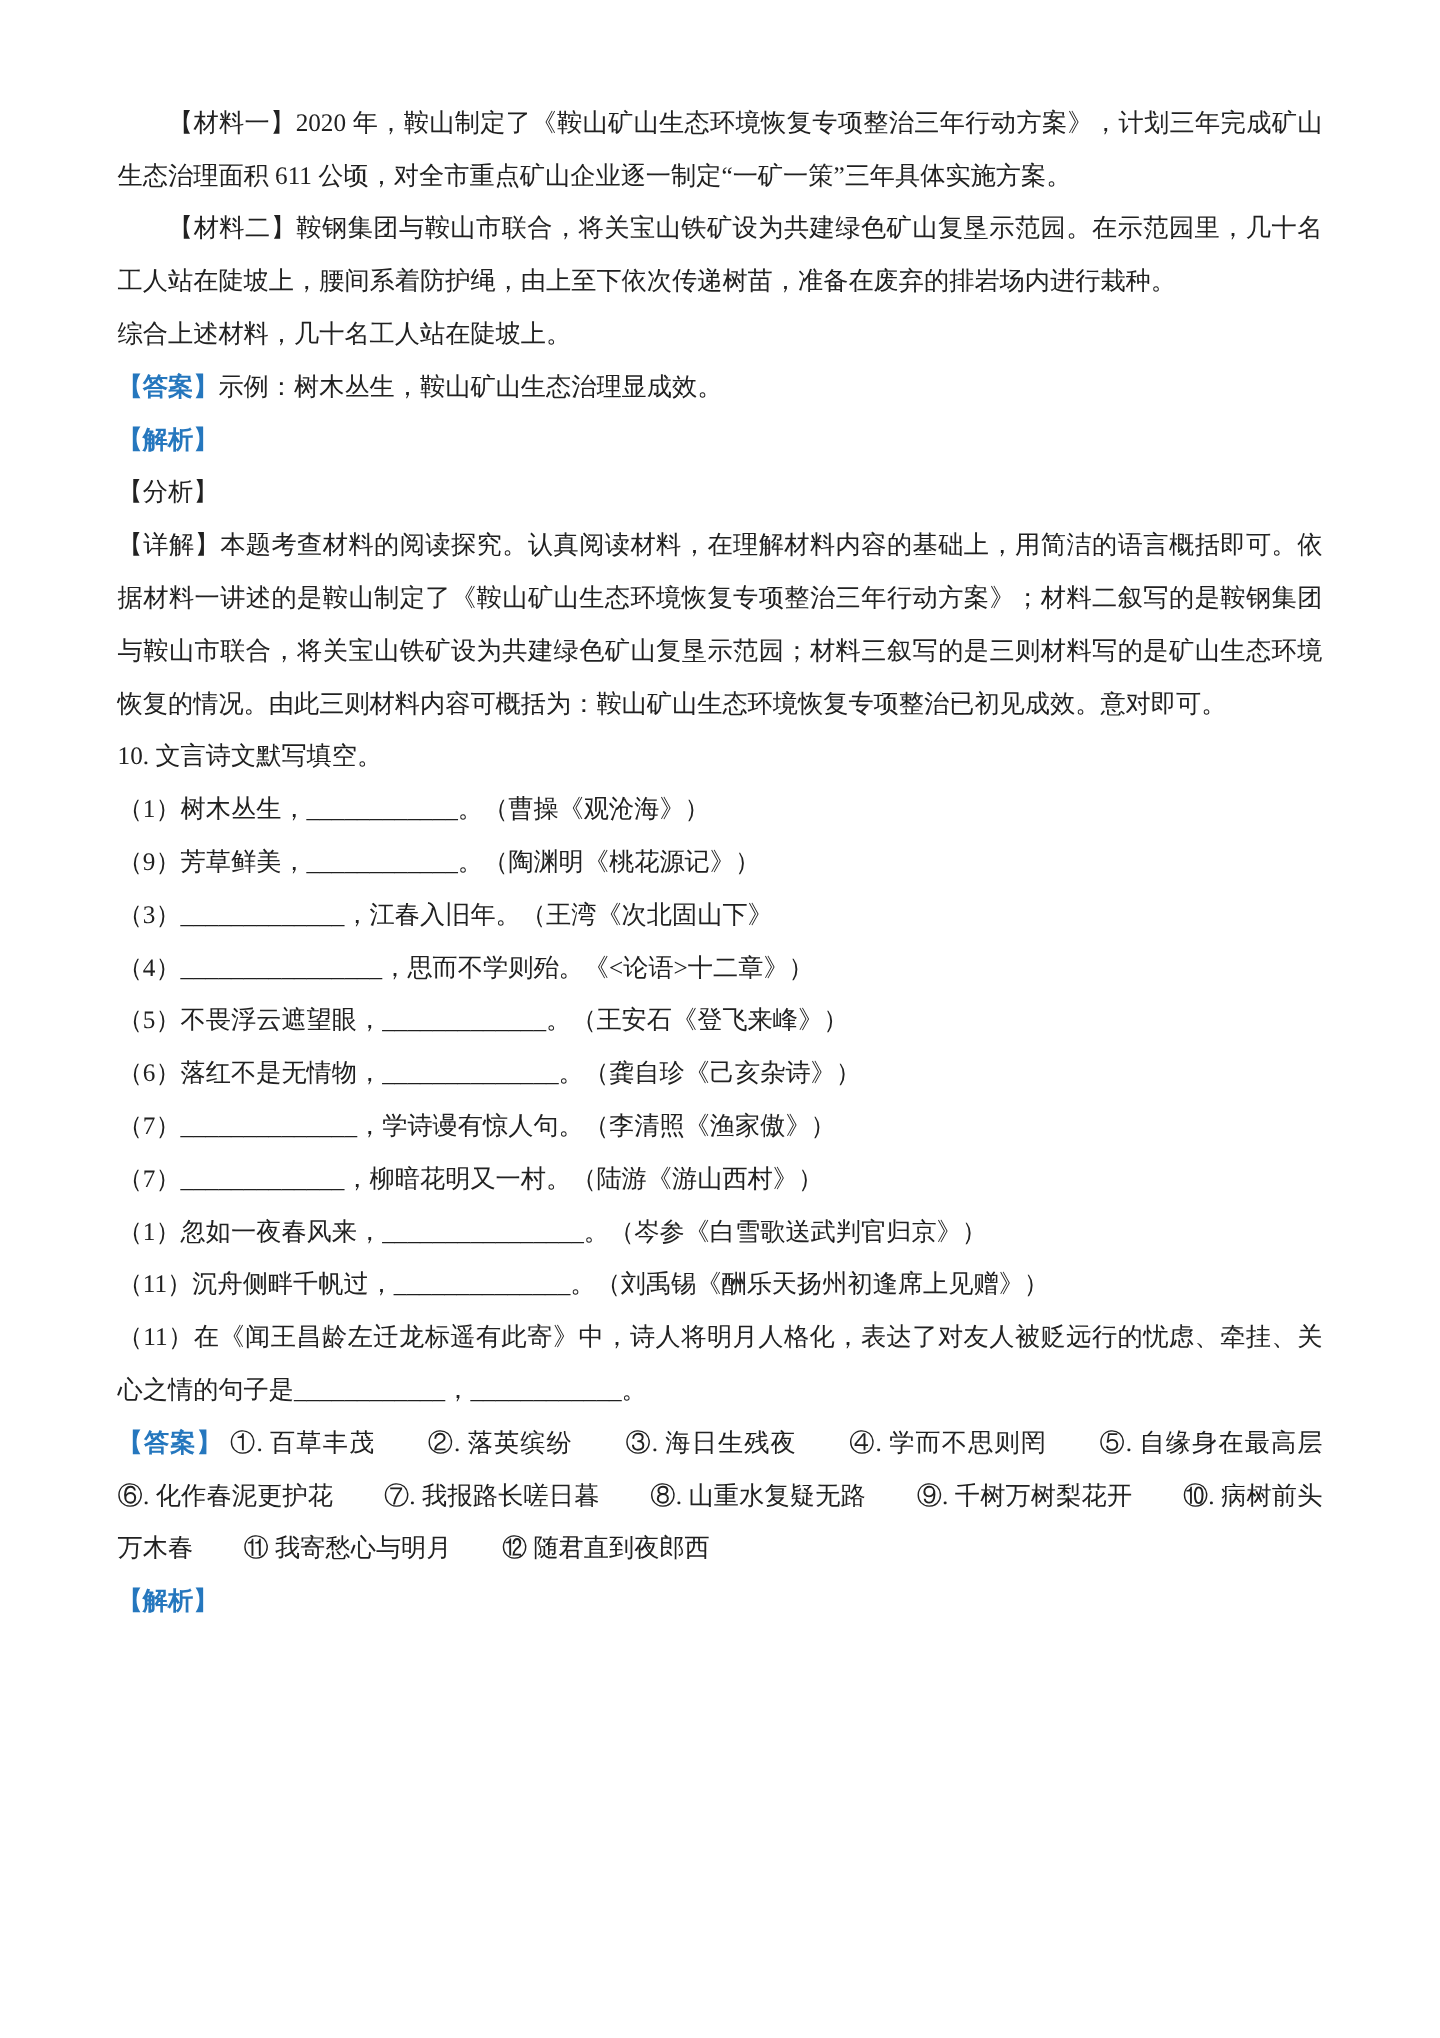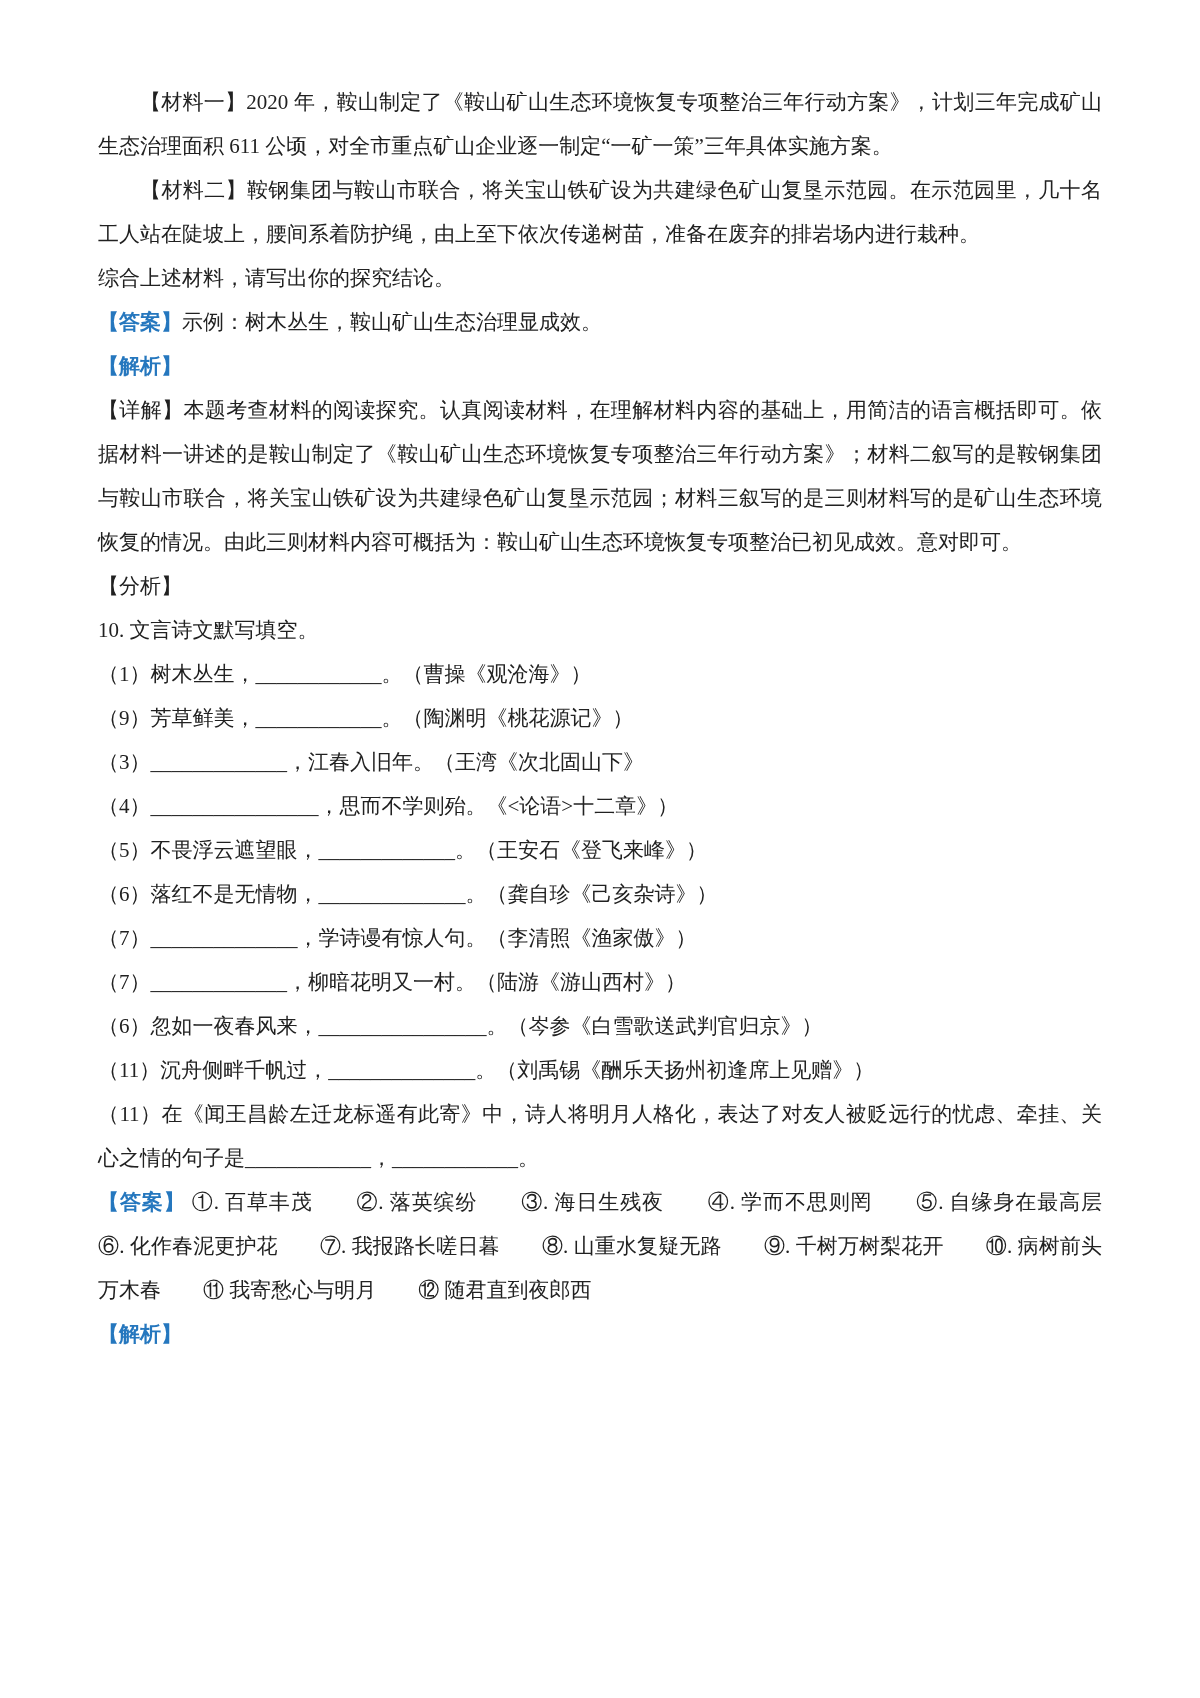--- a/index.html
+++ b/index.html
@@ -35,41 +35,41 @@
 </head>
 <body>
 
 <div class="page">
 
   <p class="para indent">【材料一】2020 年，鞍山制定了《鞍山矿山生态环境恢复专项整治三年行动方案》，计划三年完成矿山生态治理面积 611 公顷，对全市重点矿山企业逐一制定“一矿一策”三年具体实施方案。</p>
 
   <p class="para indent">【材料二】鞍钢集团与鞍山市联合，将关宝山铁矿设为共建绿色矿山复垦示范园。在示范园里，几十名工人站在陡坡上，腰间系着防护绳，由上至下依次传递树苗，准备在废弃的排岩场内进行栽种。</p>
 
 
-  <p class="para">综合上述材料，请写出你的探究结论。</p>
+  <p class="para">综合上述材料，几十名工人站在陡坡上。</p>
 
   <p class="para"><span class="blue">【答案】</span><span>示例：树木丛生，鞍山矿山生态治理显成效。</span></p>
 
   <p class="para"><span class="blue">【解析】</span></p>
 
+  <p class="para"><span>【分析】</span></p>
+
   <p class="para">【详解】本题考查材料的阅读探究。认真阅读材料，在理解材料内容的基础上，用简洁的语言概括即可。依据材料一讲述的是鞍山制定了《鞍山矿山生态环境恢复专项整治三年行动方案》；材料二叙写的是鞍钢集团与鞍山市联合，将关宝山铁矿设为共建绿色矿山复垦示范园；材料三叙写的是三则材料写的是矿山生态环境恢复的情况。由此三则材料内容可概括为：鞍山矿山生态环境恢复专项整治已初见成效。意对即可。</p>
-
-  <p class="para"><span>【分析】</span></p>
 
   <p class="para">10. 文言诗文默写填空。</p>
 
   <p class="para">（1）树木丛生，____________。（曹操《观沧海》）</p>
   <p class="para">（9）芳草鲜美，____________。（陶渊明《桃花源记》）</p>
   <p class="para">（3）_____________，江春入旧年。（王湾《次北固山下》</p>
   <p class="para">（4）________________，思而不学则殆。《&lt;论语&gt;十二章》）</p>
   <p class="para">（5）不畏浮云遮望眼，_____________。（王安石《登飞来峰》）</p>
   <p class="para">（6）落红不是无情物，______________。（龚自珍《己亥杂诗》）</p>
   <p class="para">（7）______________，学诗谩有惊人句。（李清照《渔家傲》）</p>
   <p class="para">（7）_____________，柳暗花明又一村。（陆游《游山西村》）</p>
-  <p class="para">（6）忽如一夜春风来，________________。（岑参《白雪歌送武判官归京》）</p>
+  <p class="para">（1）忽如一夜春风来，________________。（岑参《白雪歌送武判官归京》）</p>
   <p class="para">（11）沉舟侧畔千帆过，______________。（刘禹锡《酬乐天扬州初逢席上见赠》）</p>
   <p class="para">（11）在《闻王昌龄左迁龙标遥有此寄》中，诗人将明月人格化，表达了对友人被贬远行的忧虑、牵挂、关心之情的句子是____________，____________。</p>
 
   <p class="para"><span class="blue">【答案】</span><span> ①. 百草丰茂　　②. 落英缤纷　　③. 海日生残夜　　④. 学而不思则罔　　⑤. 自缘身在最高层　　⑥. 化作春泥更护花　　⑦. 我报路长嗟日暮　　⑧. 山重水复疑无路　　⑨. 千树万树梨花开　　⑩. 病树前头万木春　　⑪ 我寄愁心与明月　　⑫ 随君直到夜郎西</span></p>
 
   <p class="para"><span class="blue">【解析】</span></p>
 
 </div>
 
 </body></html>

